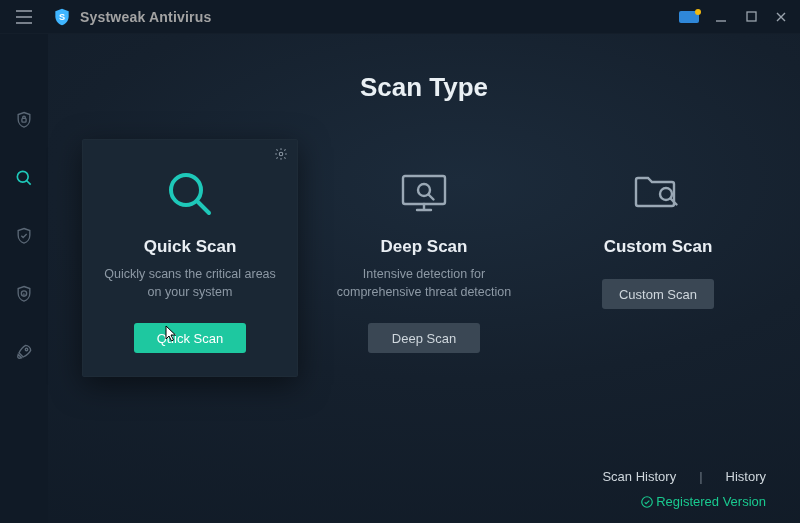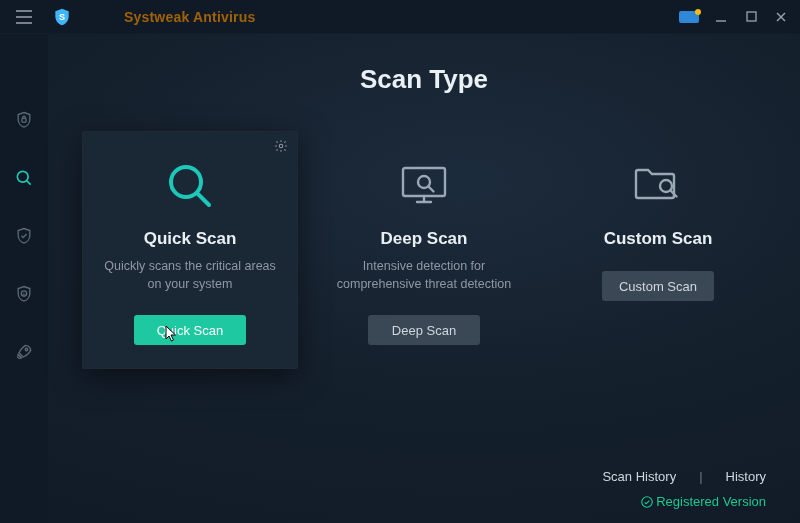--- a/index.html
+++ b/index.html
@@ -12,21 +12,21 @@
     padding: 0 6px 0 0; border-bottom: 1px solid rgba(255,255,255,0.02);
   }
   .hamburger {
     width: 48px; height: 34px; display: flex; align-items: center; justify-content: center;
     cursor: pointer;
   }
   .brand { display: flex; align-items: center; gap: 8px; margin-left: 4px; }
   .brand-logo {
     width: 20px; height: 20px; display:flex; align-items:center; justify-content:center;
   }
-  .brand-name { font-size: 14px; font-weight: 600; color: #a16207; letter-spacing: .2px; margin-left: 44px; }
+  .brand-name { font-size: 14px; font-weight: 600; color: #a3a3a3; letter-spacing: .2px; }
   .titlebar-spacer { flex: 1; }
   .titlebar-right { display: flex; align-items: center; gap: 4px; }
   .tb-btn {
     width: 26px; height: 26px; display:flex; align-items:center; justify-content:center;
     color: #9aa3ad; cursor: pointer;
   }
   .promo-badge {
     position: relative; width: 28px; height: 18px; display:flex; align-items:center; justify-content:center;
   }
 
@@ -37,21 +37,21 @@
     padding-top: 70px; gap: 26px;
   }
   .sb-item { width: 48px; height: 32px; display:flex; align-items:center; justify-content:center; cursor:pointer; color:#5b6876; }
   .sb-item.active { color:#1ec8b9; }
   .sb-item svg { width:20px; height:20px; }
 
   .main {
     flex:1; background: radial-gradient(ellipse 120% 90% at 55% 30%, #1c2b3b 0%, #15202d 45%, #101a26 100%);
     display:flex; flex-direction:column; padding: 30px 34px 14px 34px; position:relative;
   }
-  .page-title { text-align:center; font-size: 26px; font-weight:600; color:#eaf0f4; }
+  .page-title { text-align:center; font-size: 26px; font-weight:600; color:#eaf0f4; margin-top: 8px; }
   .page-sub { text-align:center; font-size: 12px; color:#8d99a5; margin-top: 6px; }
 
   .cards { display:flex; gap: 18px; margin-top: 36px; align-items: stretch; }
   .card {
     flex:1; text-align:center; padding: 20px 16px 24px 16px; border-radius: 2px;
     display:flex; flex-direction:column; align-items:center; position:relative;
   }
   .card.active {
     background: #1a2734; box-shadow: 0 8px 30px rgba(0,0,0,0.5), 0 0 0 1px rgba(255,255,255,0.02) inset; justify-content: space-between;
   }

